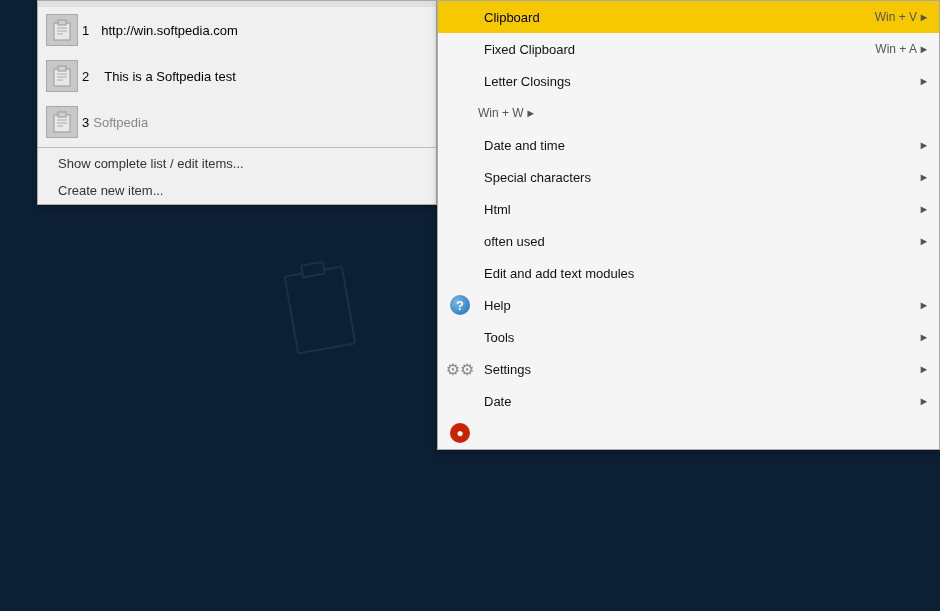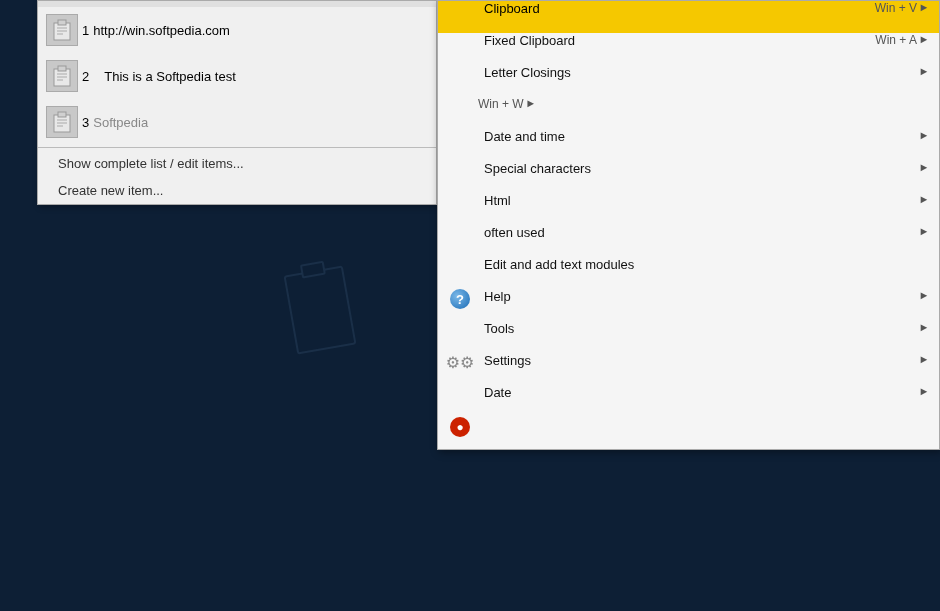--- a/index.html
+++ b/index.html
@@ -96,21 +96,21 @@
       left: 437px;
       top: 0px;
       width: 503px;
       background: #f5f5f5;
       border: 1px solid #aaa;
       box-shadow: 2px 2px 8px rgba(0,0,0,0.4);
     }
 
     .menu-item {
       display: flex;
-      align-items: flex-start;
+      align-items: center;
       padding: 0 8px 0 4px;
       min-height: 32px;
       cursor: pointer;
       position: relative;
       color: #111;
     }
 
     .menu-item.highlighted {
       background: #f5c800;
       color: #000;
@@ -204,21 +204,21 @@
     <div class="clipboard-icon">
       <svg width="18" height="22" viewBox="0 0 18 22">
         <rect x="1" y="4" width="16" height="17" fill="#e8e8e8" stroke="#999" stroke-width="1"></rect>
         <rect x="5" y="1" width="8" height="5" fill="#d0d0d0" stroke="#999" stroke-width="1"></rect>
         <line x1="4" y1="9" x2="14" y2="9" stroke="#aaa" stroke-width="1"></line>
         <line x1="4" y1="12" x2="14" y2="12" stroke="#aaa" stroke-width="1"></line>
         <line x1="4" y1="15" x2="10" y2="15" stroke="#aaa" stroke-width="1"></line>
       </svg>
     </div>
     <span class="item-num">1</span>
-    <span style="margin-left:4px">http://win.softpedia.com</span>
+    <span style="margin-left:12px">http://win.softpedia.com</span>
   </div>
 
   <div class="clipboard-item-row">
     <div class="clipboard-icon">
       <svg width="18" height="22" viewBox="0 0 18 22">
         <rect x="1" y="4" width="16" height="17" fill="#e8e8e8" stroke="#999" stroke-width="1"></rect>
         <rect x="5" y="1" width="8" height="5" fill="#d0d0d0" stroke="#999" stroke-width="1"></rect>
         <line x1="4" y1="9" x2="14" y2="9" stroke="#aaa" stroke-width="1"></line>
         <line x1="4" y1="12" x2="14" y2="12" stroke="#aaa" stroke-width="1"></line>
         <line x1="4" y1="15" x2="10" y2="15" stroke="#aaa" stroke-width="1"></line>

